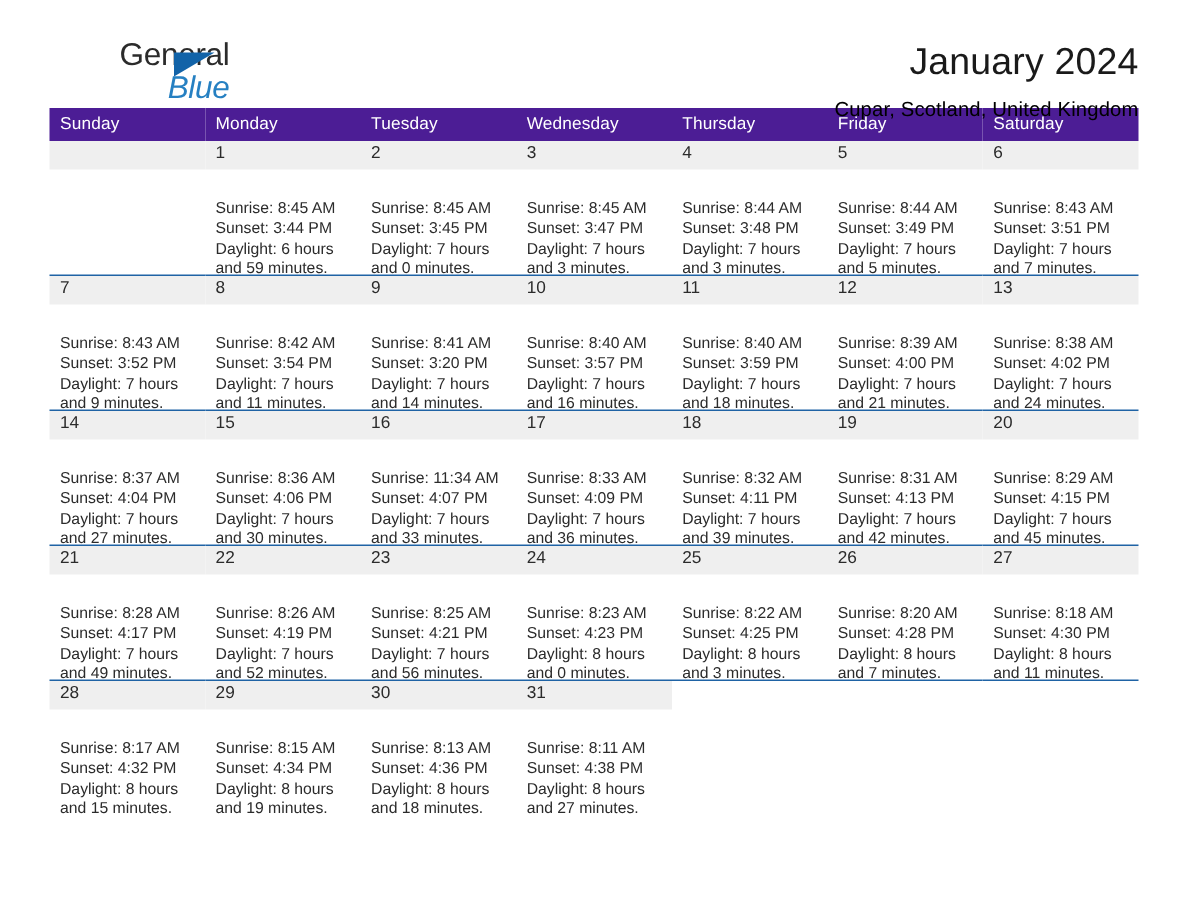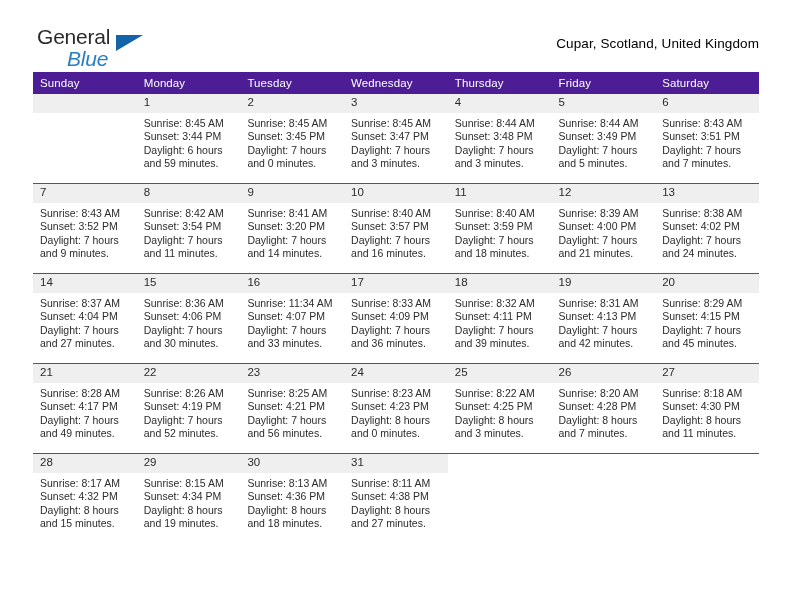--- a/index.html
+++ b/index.html
@@ -25,20 +25,21 @@
     align-items: flex-start;
     justify-content: space-between;
     height: 72px;
     padding-top: 26px;
   }
 
   .logo {
     position: relative;
     width: 120px;
     padding-left: 4px;
+    text-align: right;
   }
   .logo-general {
     font-size: 21px;
     color: #2b2b2b;
     letter-spacing: -0.2px;
     line-height: 1;
     display: block;
   }
   .logo-blue {
     font-size: 21px;
@@ -113,37 +114,39 @@
   }
 
   .daycell.empty .daynum-band { background: #efefef; }
   .daycell.blank .daynum-band { background: transparent; }
 
   .detail {
     padding: 4px 5px 0 7px;
     font-size: 10.5px;
     line-height: 13.4px;
     color: #2b2b2b;
+    margin-top: 16px;
   }
   .detail div { white-space: nowrap; }
 </style>
 </head>
 <body>
 
 <div class="page">
 
   <div class="masthead">
 
     <div class="logo">
       <span class="logo-general">General</span>
       <span class="logo-flag"></span>
       <span class="logo-blue">Blue</span>
     </div>
 
     <div class="title-block">
+      <div class="cal-title">January 2024</div>
       <div class="cal-subtitle">Cupar, Scotland, United Kingdom</div>
     </div>
 
   </div>
 
   <table class="cal">
     <thead>
       <tr id="hdr-row">
           <th>Sunday</th>
           <th>Monday</th>

